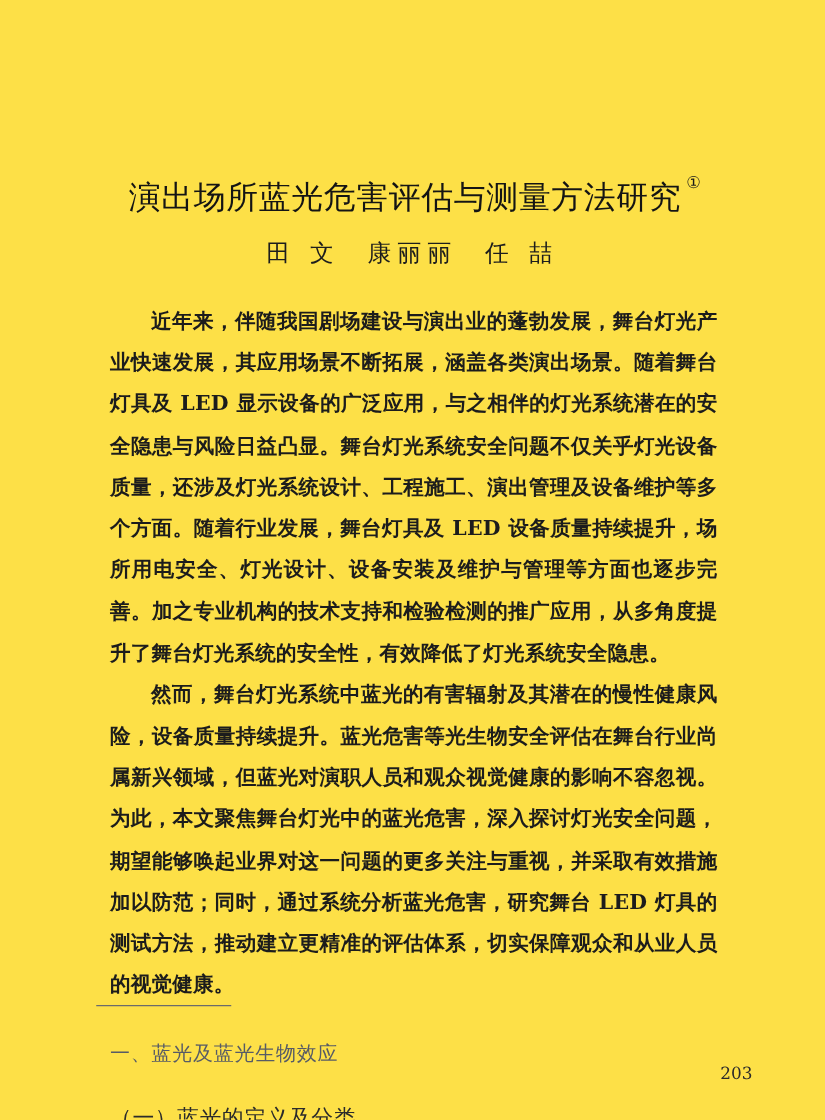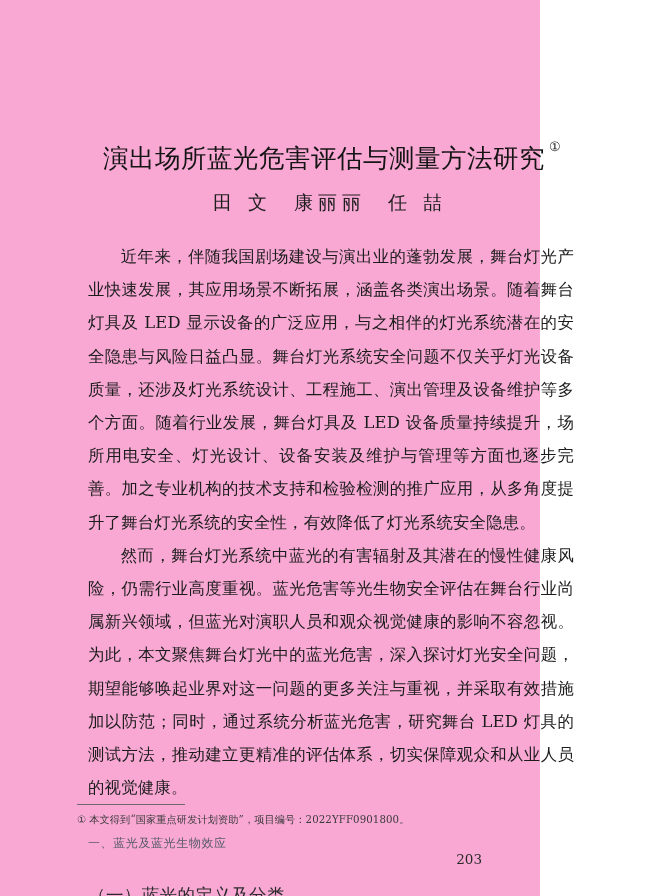--- a/index.html
+++ b/index.html
@@ -12,23 +12,23 @@
     height: 896px;
     overflow: hidden;
     font-family: "DejaVu Serif", "Liberation Serif", serif;
     color: #1b1b1b;
     position: relative;
   }
 
   .page {
     position: absolute;
     left: 0; top: 0;
-    width: 540px;
+    width: 660px;
     height: 896px;
-    background: #f9a8d4;
+    background: #fde047;
   }
 
   
   .title-block {
     position: absolute;
     left: 0;
     top: 126px;
     width: 660px;
     text-align: center;
   }
@@ -76,25 +76,26 @@
 
   p.para {
     margin: 0 0 0 0;
     font-size: 16.4px;
     line-height: 33.2px;
     text-align: justify;
     text-justify: inter-ideograph;
     text-indent: 2em;
     color: #1c1c1c;
     letter-spacing: 0.2px;
+    font-weight: bold;
   }
 
   .h1-sec {
     margin: 24px 0 0 0;
-    font-size: 12px;
+    font-size: 16px;
     line-height: 30px;
     color: #575b66;
     letter-spacing: 0.6px;
     font-weight: 400;
   }
   .h2-sec {
     margin: 22px 0 0 0;
     font-size: 17.5px;
     line-height: 30px;
     color: #2b2b2b;
@@ -148,28 +149,27 @@
   </div>
 
   <div class="authors">
     <span class="au">田 文</span><span class="au">康丽丽</span><span class="au">任 喆</span>
   </div>
 
   <div class="body-area">
 
     <p class="para">近年来，伴随我国剧场建设与演出业的蓬勃发展，舞台灯光产业快速发展，其应用场景不断拓展，涵盖各类演出场景。随着舞台灯具及 LED 显示设备的广泛应用，与之相伴的灯光系统潜在的安全隐患与风险日益凸显。舞台灯光系统安全问题不仅关乎灯光设备质量，还涉及灯光系统设计、工程施工、演出管理及设备维护等多个方面。随着行业发展，舞台灯具及 LED 设备质量持续提升，场所用电安全、灯光设计、设备安装及维护与管理等方面也逐步完善。加之专业机构的技术支持和检验检测的推广应用，从多角度提升了舞台灯光系统的安全性，有效降低了灯光系统安全隐患。</p>
 
-    <p class="para tight">然而，舞台灯光系统中蓝光的有害辐射及其潜在的慢性健康风险，仍需行业高度重视。蓝光危害等光生物安全评估在舞台行业尚属新兴领域，但蓝光对演职人员和观众视觉健康的影响不容忽视。为此，本文聚焦舞台灯光中的蓝光危害，深入探讨灯光安全问题，期望能够唤起业界对这一问题的更多关注与重视，并采取有效措施加以防范；同时，通过系统分析蓝光危害，研究舞台 LED 灯具的测试方法，推动建立更精准的评估体系，切实保障观众和从业人员的视觉健康。</p>
+    <p class="para tight">然而，舞台灯光系统中蓝光的有害辐射及其潜在的慢性健康风险，设备质量持续提升。蓝光危害等光生物安全评估在舞台行业尚属新兴领域，但蓝光对演职人员和观众视觉健康的影响不容忽视。为此，本文聚焦舞台灯光中的蓝光危害，深入探讨灯光安全问题，期望能够唤起业界对这一问题的更多关注与重视，并采取有效措施加以防范；同时，通过系统分析蓝光危害，研究舞台 LED 灯具的测试方法，推动建立更精准的评估体系，切实保障观众和从业人员的视觉健康。</p>
 
     <h2 class="h1-sec">一、蓝光及蓝光生物效应</h2>
 
     <h3 class="h2-sec">（一）蓝光的定义及分类</h3>
 
   </div>
 
   <div class="footnote-area">
     <div class="footnote-rule"></div>
-    <div class="footnote-text"><span class="fmark">①</span><span>本文得到“国家重点研发计划资助”，项目编号：2022YFF0901800。</span></div>
   </div>
 
   <div class="page-number">203</div>
 
 </div>
 
 </body></html>

